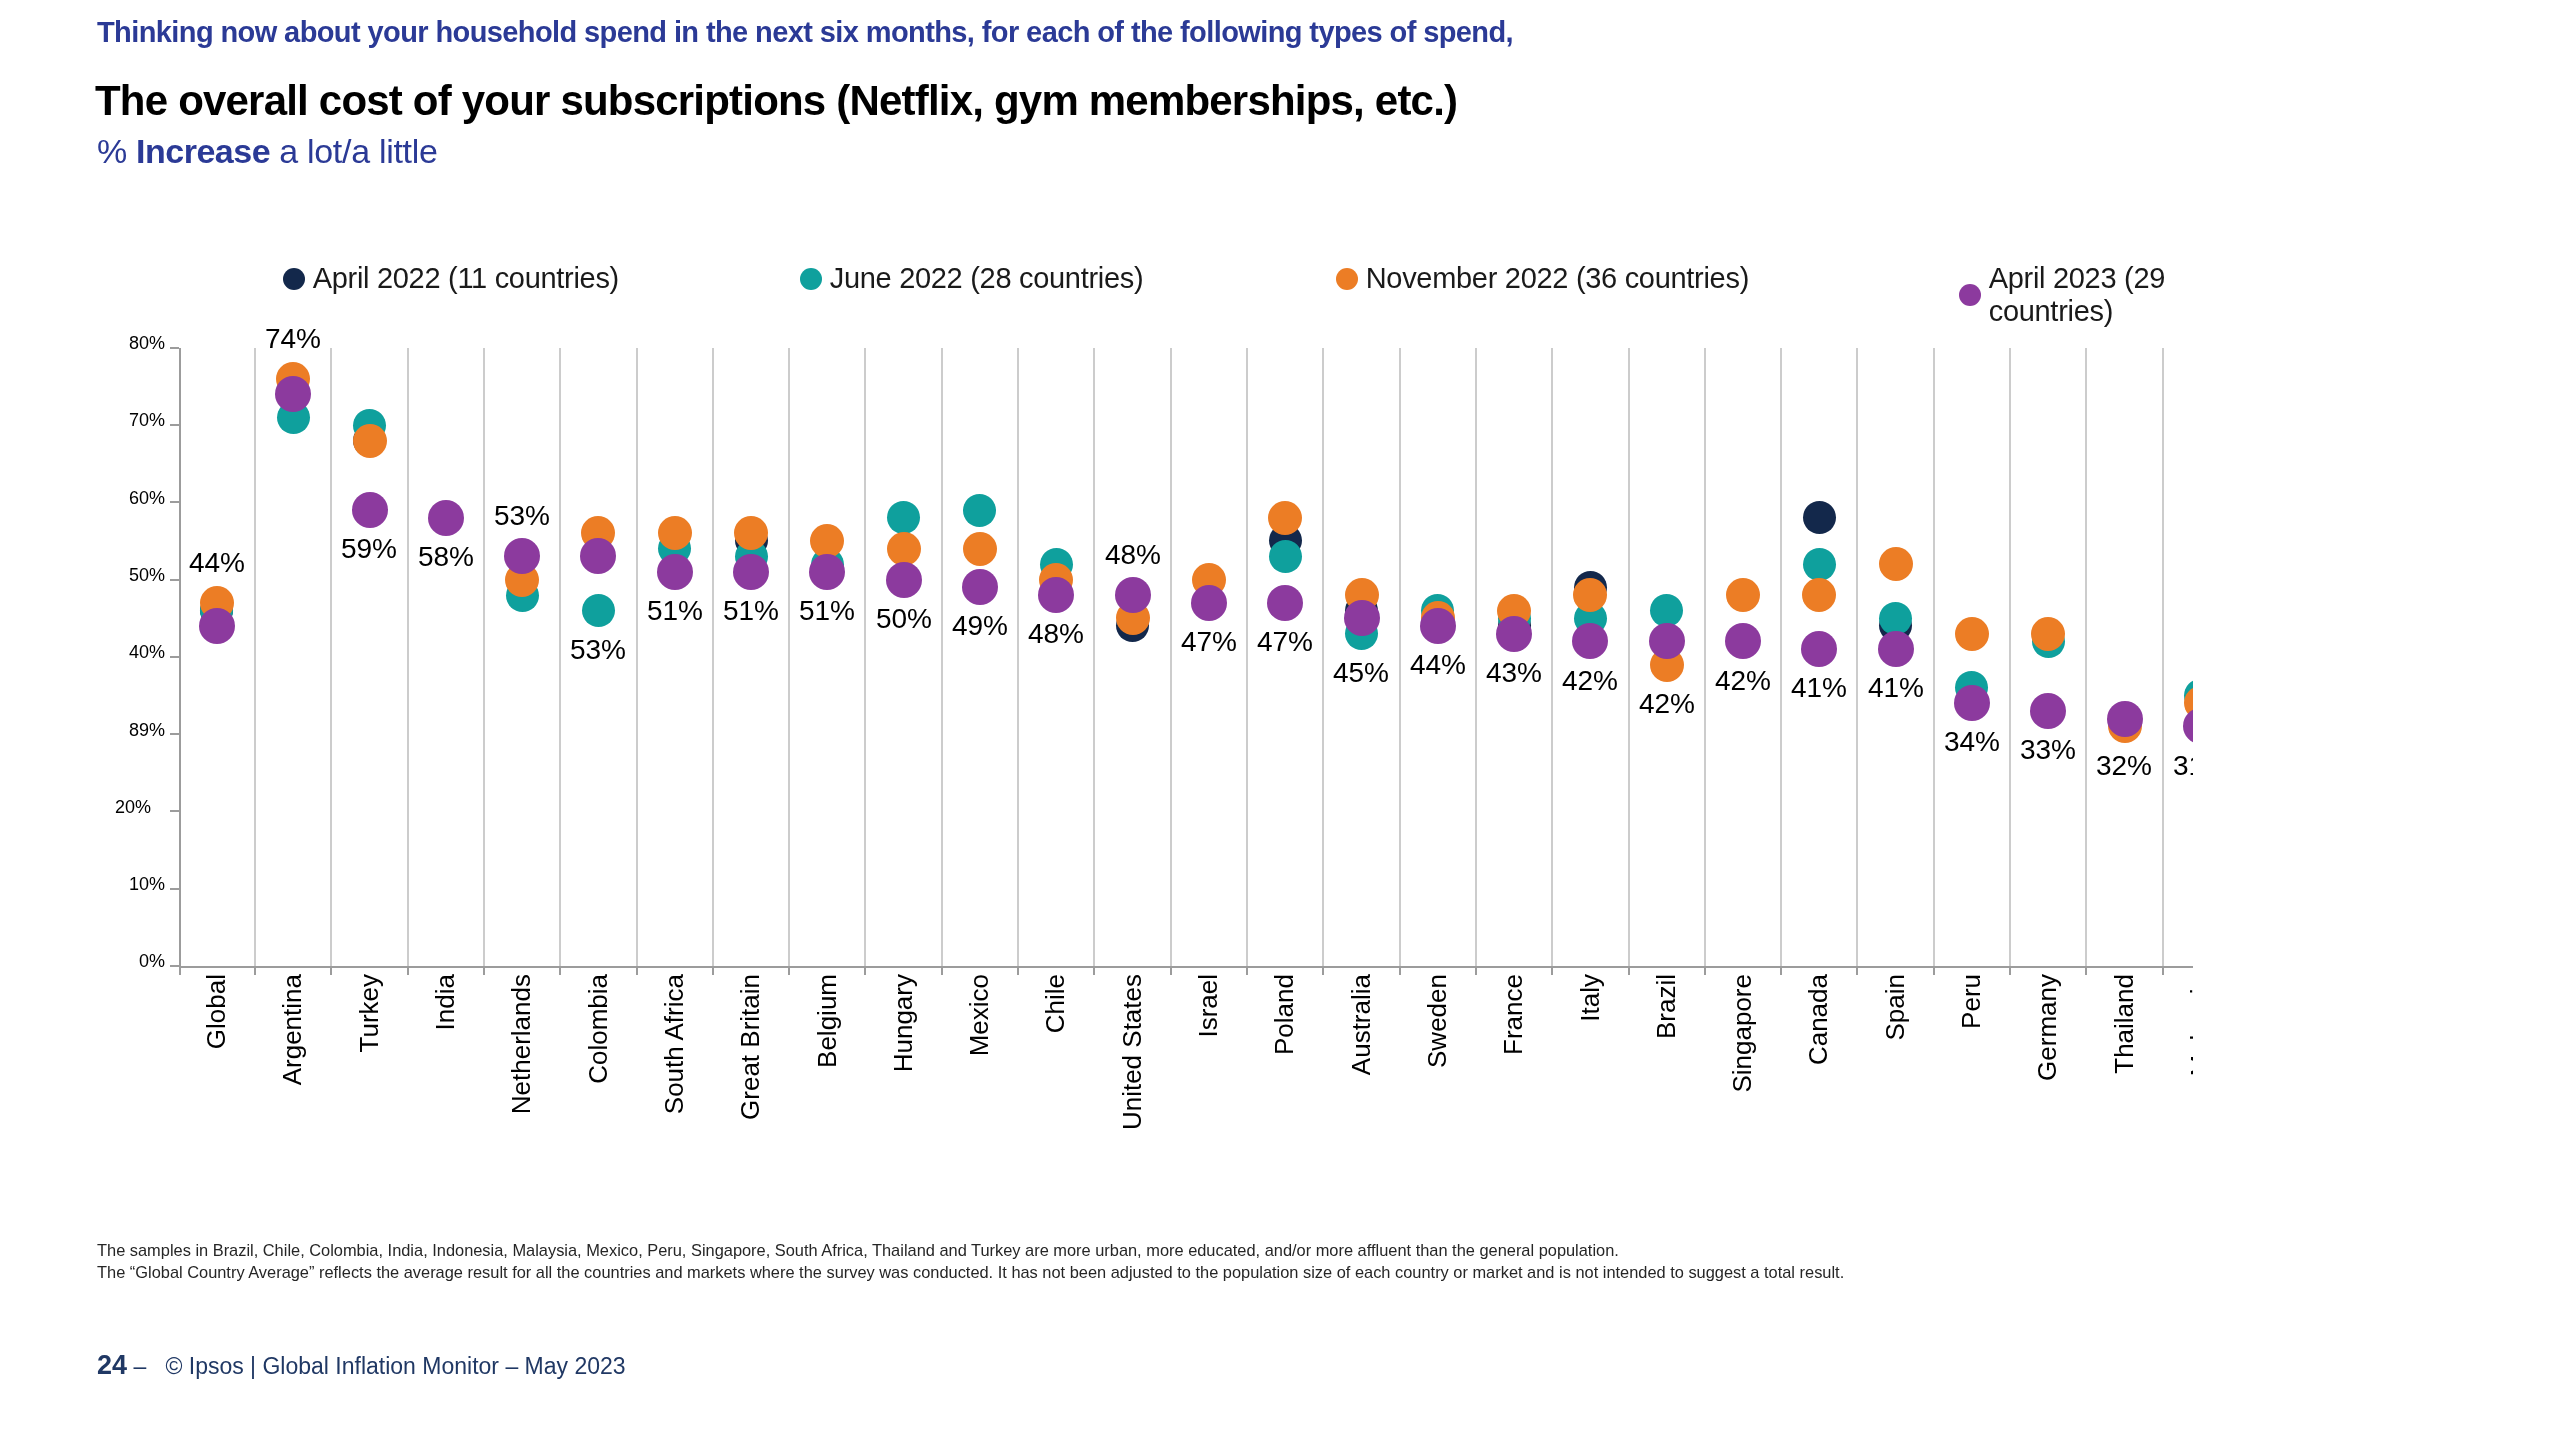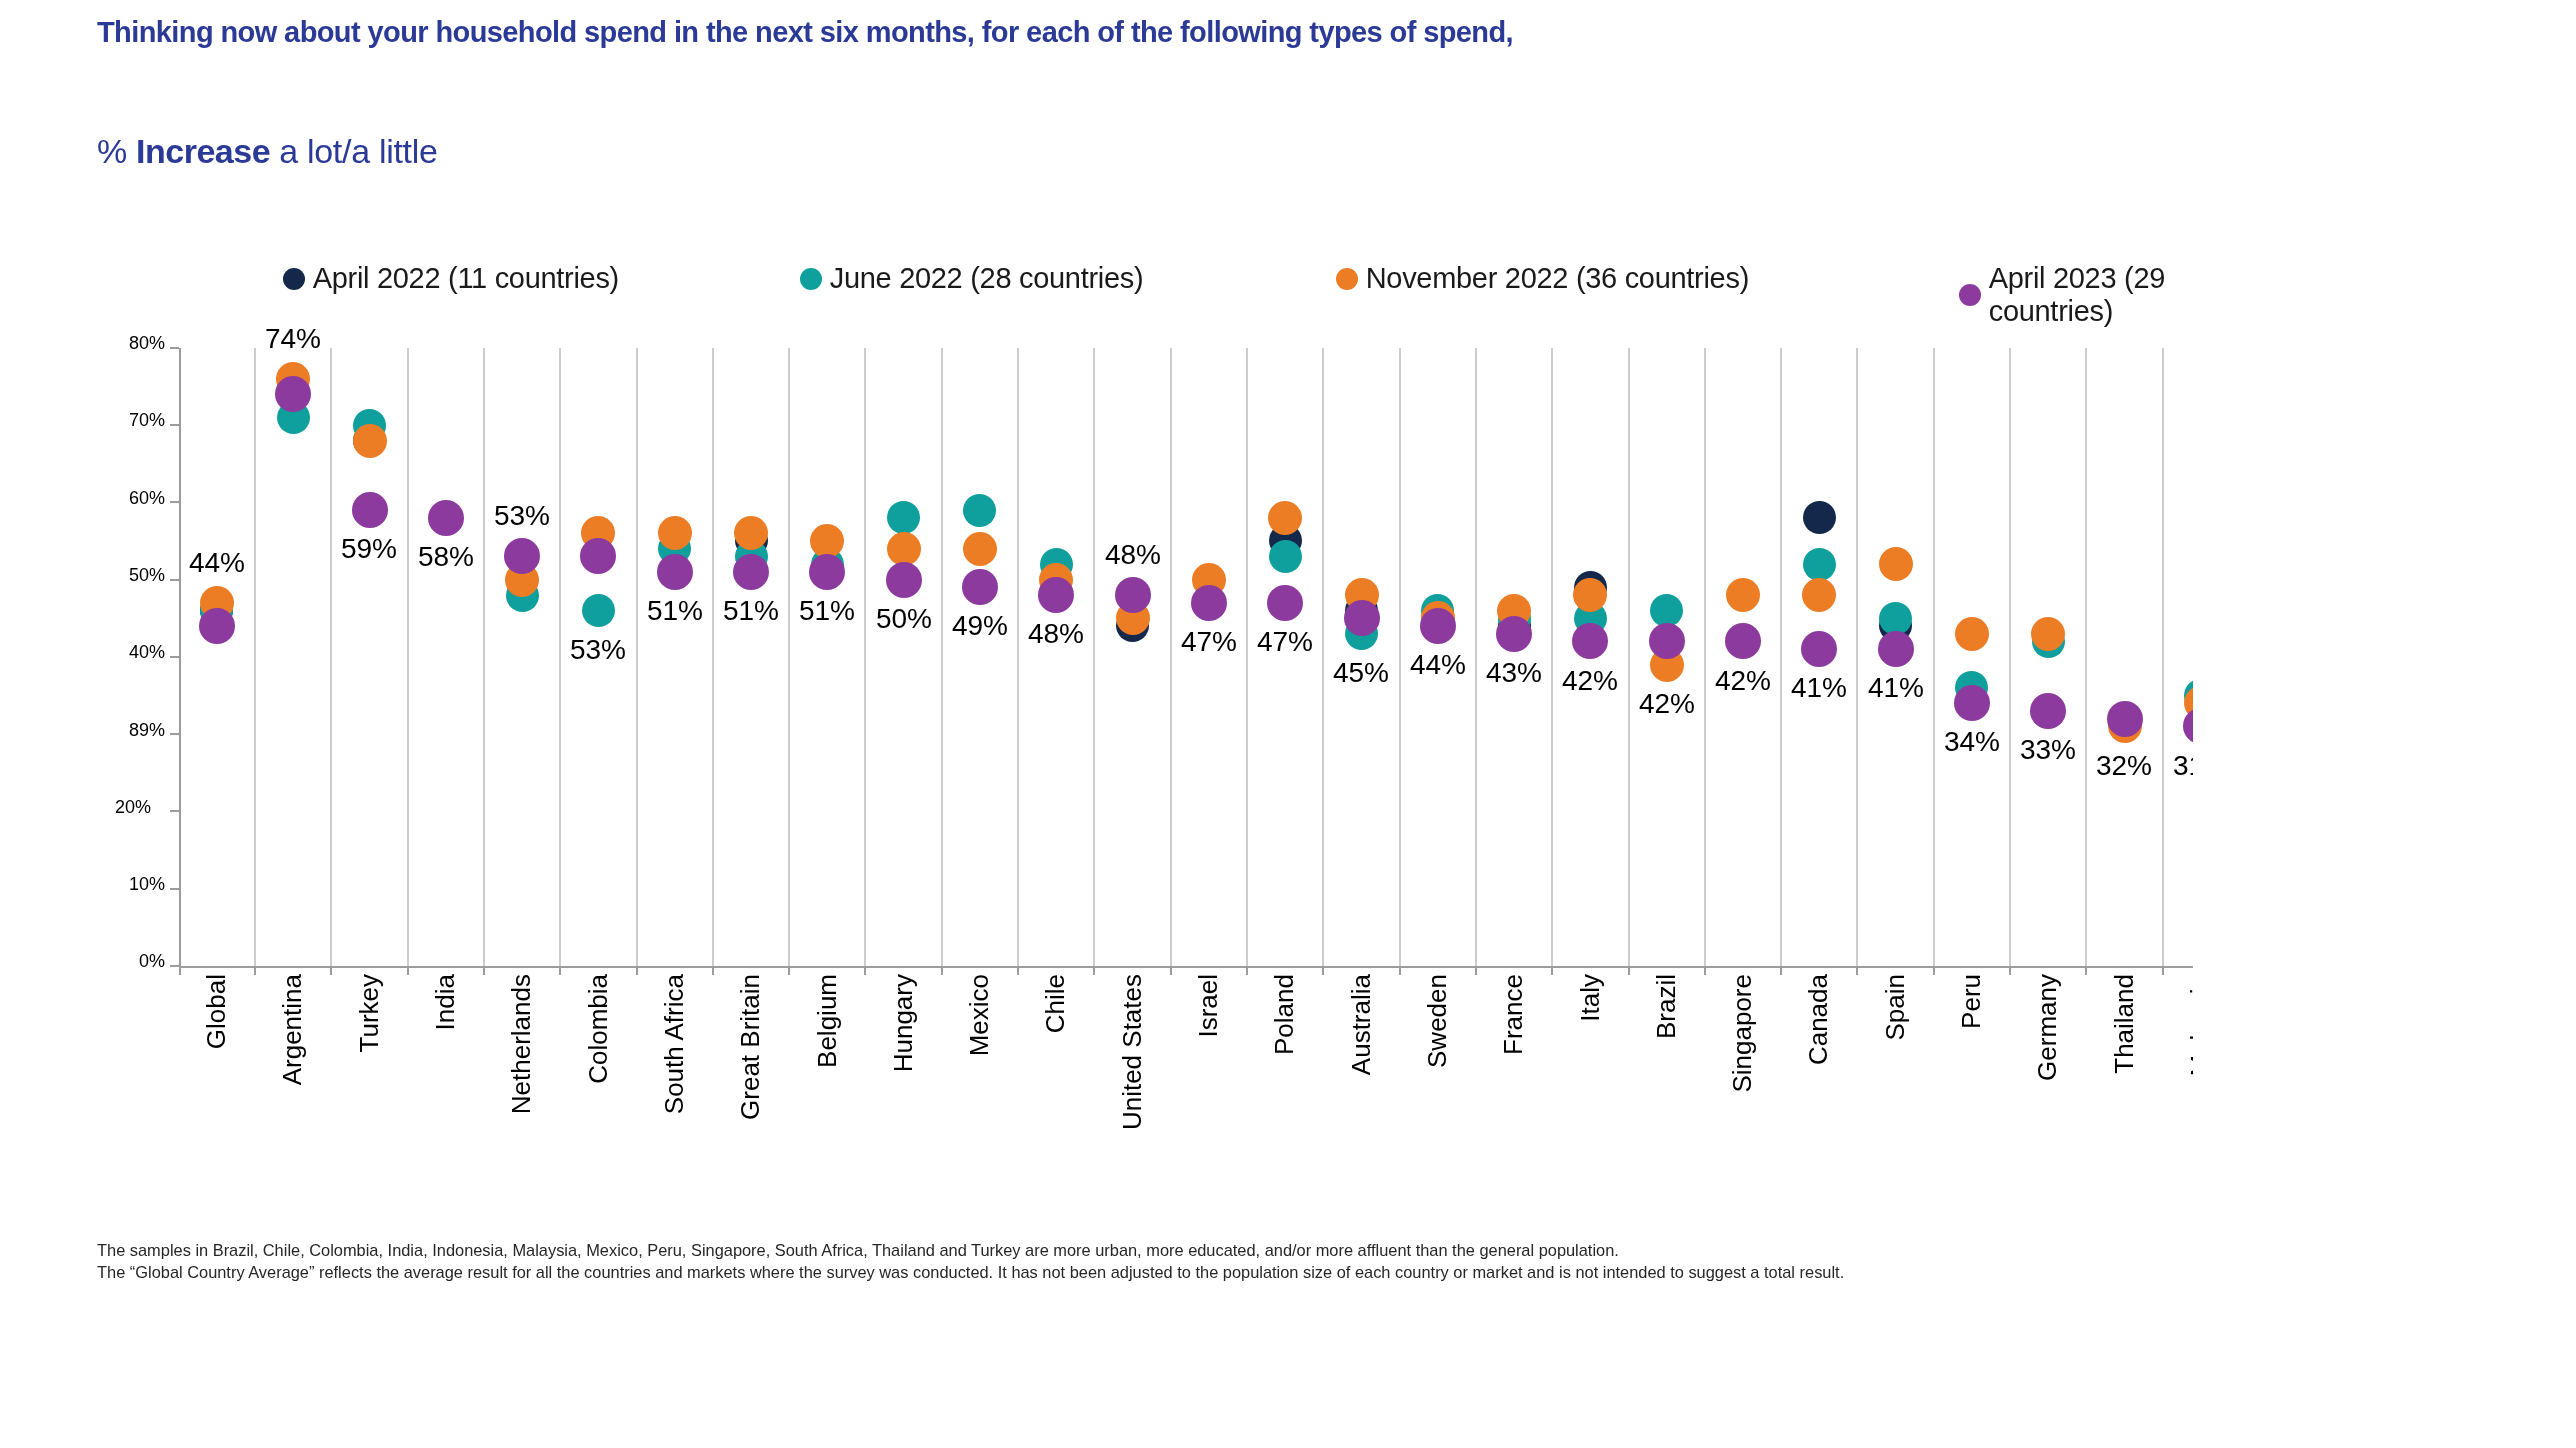--- a/index.html
+++ b/index.html
@@ -29,20 +29,21 @@
 </style>
 </head>
 <body>
 
 <div class="page">
 
   <div class="question">
     <div>Thinking now about your household spend in the next six months, for each of the following types of spend,</div>
   </div>
 
+  <div class="main-title">The overall cost of your subscriptions (Netflix, gym memberships, etc.)</div>
 
   <div class="metric"><span>% </span><b>Increase</b><span> a lot/a little</span></div>
 
   <div id="legend">
       <div class="legend-item" style="left: 283px;">
         <div class="legend-dot" style="background: rgb(19, 40, 75);"></div>
         <div>April 2022 (11 countries)</div>
       </div>
       <div class="legend-item" style="left: 800px;">
         <div class="legend-dot" style="background: rgb(15, 160, 157);"></div>
@@ -292,20 +293,21 @@
       <div class="dot" style="width: 36px; height: 36px; left: 2412px; top: 871px; background: rgb(140, 58, 158);"></div>
       <div class="value-label" style="left: 2372px; top: 920px;">10%</div>
       <div class="country-label" style="left: 2309px; top: 1079px;">Japan</div>
     </div>
 
   <div class="footnotes">
     <div>The samples in Brazil, Chile, Colombia, India, Indonesia, Malaysia, Mexico, Peru, Singapore, South Africa, Thailand and Turkey are more urban, more educated, and/or more affluent than the general population.</div>
     <div>The “Global Country Average” reflects the average result for all the countries and markets where the survey was conducted. It has not been adjusted to the population size of each country or market and is not intended to suggest a total result.</div>
   </div>
 
+  <div class="page-footer"><span class="pgnum">24</span> <span>–</span>&nbsp;&nbsp;&nbsp;<span>© Ipsos | Global Inflation Monitor – May 2023</span></div>
 
   <div class="logo">
     <svg width="97" height="100" viewBox="0 0 100 104">
       <path id="logo-left" d="M0,0 L74,0 C95,22 101,58 87,104 L0,104 Z" fill="#3E3C9B"></path>
       <path id="logo-right" d="M50,0 L74,0 C95,22 101,58 87,104 L50,104 Z" fill="#00A39B"></path>
       <path id="logo-face" d="M60,12 C50,5 39,11 40,22 C40,30 44,34 43,42 C42,48 40,52 40,57 L58,57 C57,50 59,46 60,42 L56,40 C57,38 59,36 60,33 C64,24 66,17 60,12 Z" fill="#1B2A63"></path>
       <text id="logo-text" x="7" y="94" font-size="30" font-weight="bold" font-family="Liberation Sans, sans-serif" fill="#ffffff">Ipsos</text>
     </svg>
   </div>
 

